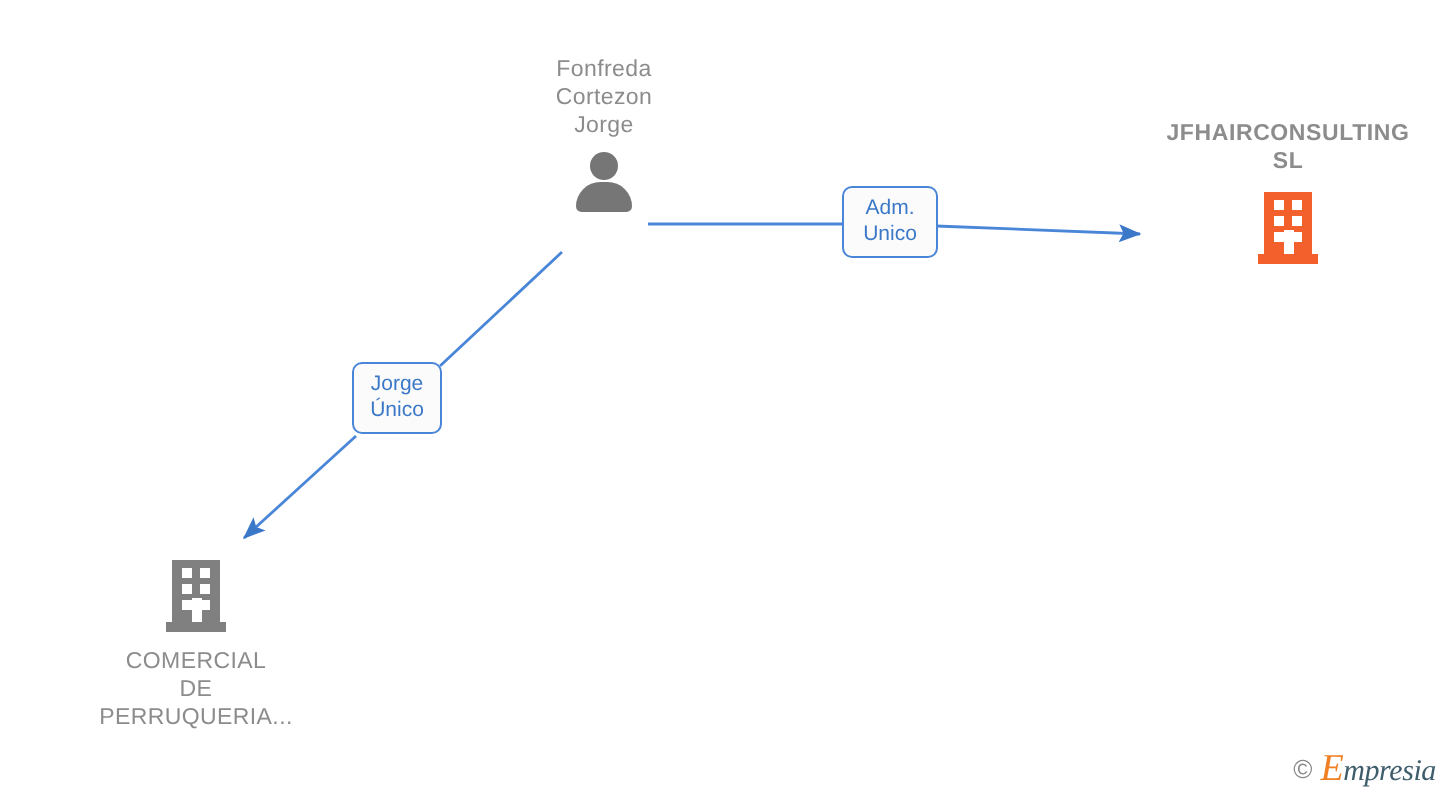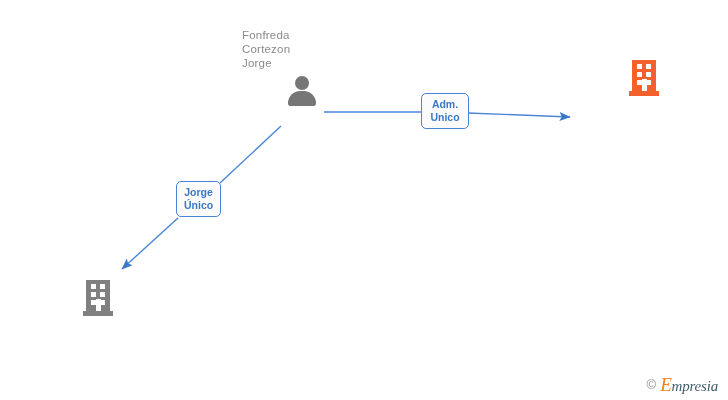--- a/index.html
+++ b/index.html
@@ -19,21 +19,21 @@
     position: absolute;
     left: 0;
     top: 0;
     width: 728px;
     height: 400px;
   }
 
   
   .node {
     position: absolute;
-    text-align: left;
+    text-align: center;
   }
   .node-label {
     color: #8c8c8c;
     font-size: 11.5px;
     line-height: 14px;
     letter-spacing: 0.2px;
     white-space: pre-line;
   }
   .node-label.company {
     font-weight: bold;
@@ -134,21 +134,20 @@
     border: 1.3px solid #4a86d8;
     border-radius: 5px;
     background: #fbfbfb;
     color: #3c78c8;
     font-size: 10.5px;
     line-height: 13px;
     text-align: center;
     padding: 4px 7px;
     white-space: pre-line;
     box-sizing: border-box;
-    font-weight: bold;
   }
   #edge-label-adm {
     left: 421px;
     top: 93px;
     width: 48px;
   }
   #edge-label-socio {
     left: 176px;
     top: 181px;
     width: 45px;
@@ -204,20 +203,22 @@
     <div class="node-label">Fonfreda
 Cortezon
 Jorge</div>
     <div class="person-icon">
       <span class="head"></span>
       <span class="body"></span>
     </div>
   </div>
 
   <div class="node" id="node-company-right">
+    <div class="node-label company">JFHAIRCONSULTING
+SL</div>
     <div class="building-icon c-orange">
       <span class="tower"></span>
       <span class="win" style="left:8px;  top:4px;"></span>
       <span class="win" style="left:17px; top:4px;"></span>
       <span class="win" style="left:8px;  top:12px;"></span>
       <span class="win" style="left:17px; top:12px;"></span>
       <span class="win" style="left:8px;  top:20px;"></span>
       <span class="win" style="left:17px; top:20px;"></span>
       <span class="door"></span>
       <span class="base"></span>
@@ -229,20 +230,23 @@
       <span class="tower"></span>
       <span class="win" style="left:8px;  top:4px;"></span>
       <span class="win" style="left:17px; top:4px;"></span>
       <span class="win" style="left:8px;  top:12px;"></span>
       <span class="win" style="left:17px; top:12px;"></span>
       <span class="win" style="left:8px;  top:20px;"></span>
       <span class="win" style="left:17px; top:20px;"></span>
       <span class="door"></span>
       <span class="base"></span>
     </div>
+    <div class="node-label">COMERCIAL
+DE
+PERRUQUERIA...</div>
   </div>
 
   <div class="edge-label" id="edge-label-adm">Adm.
 Unico</div>
   <div class="edge-label" id="edge-label-socio">Jorge
 Único</div>
 
   <div id="watermark">
     <span class="copy">©</span>
     <span class="brand"><span class="cap">E</span><span>mpresia</span></span>

